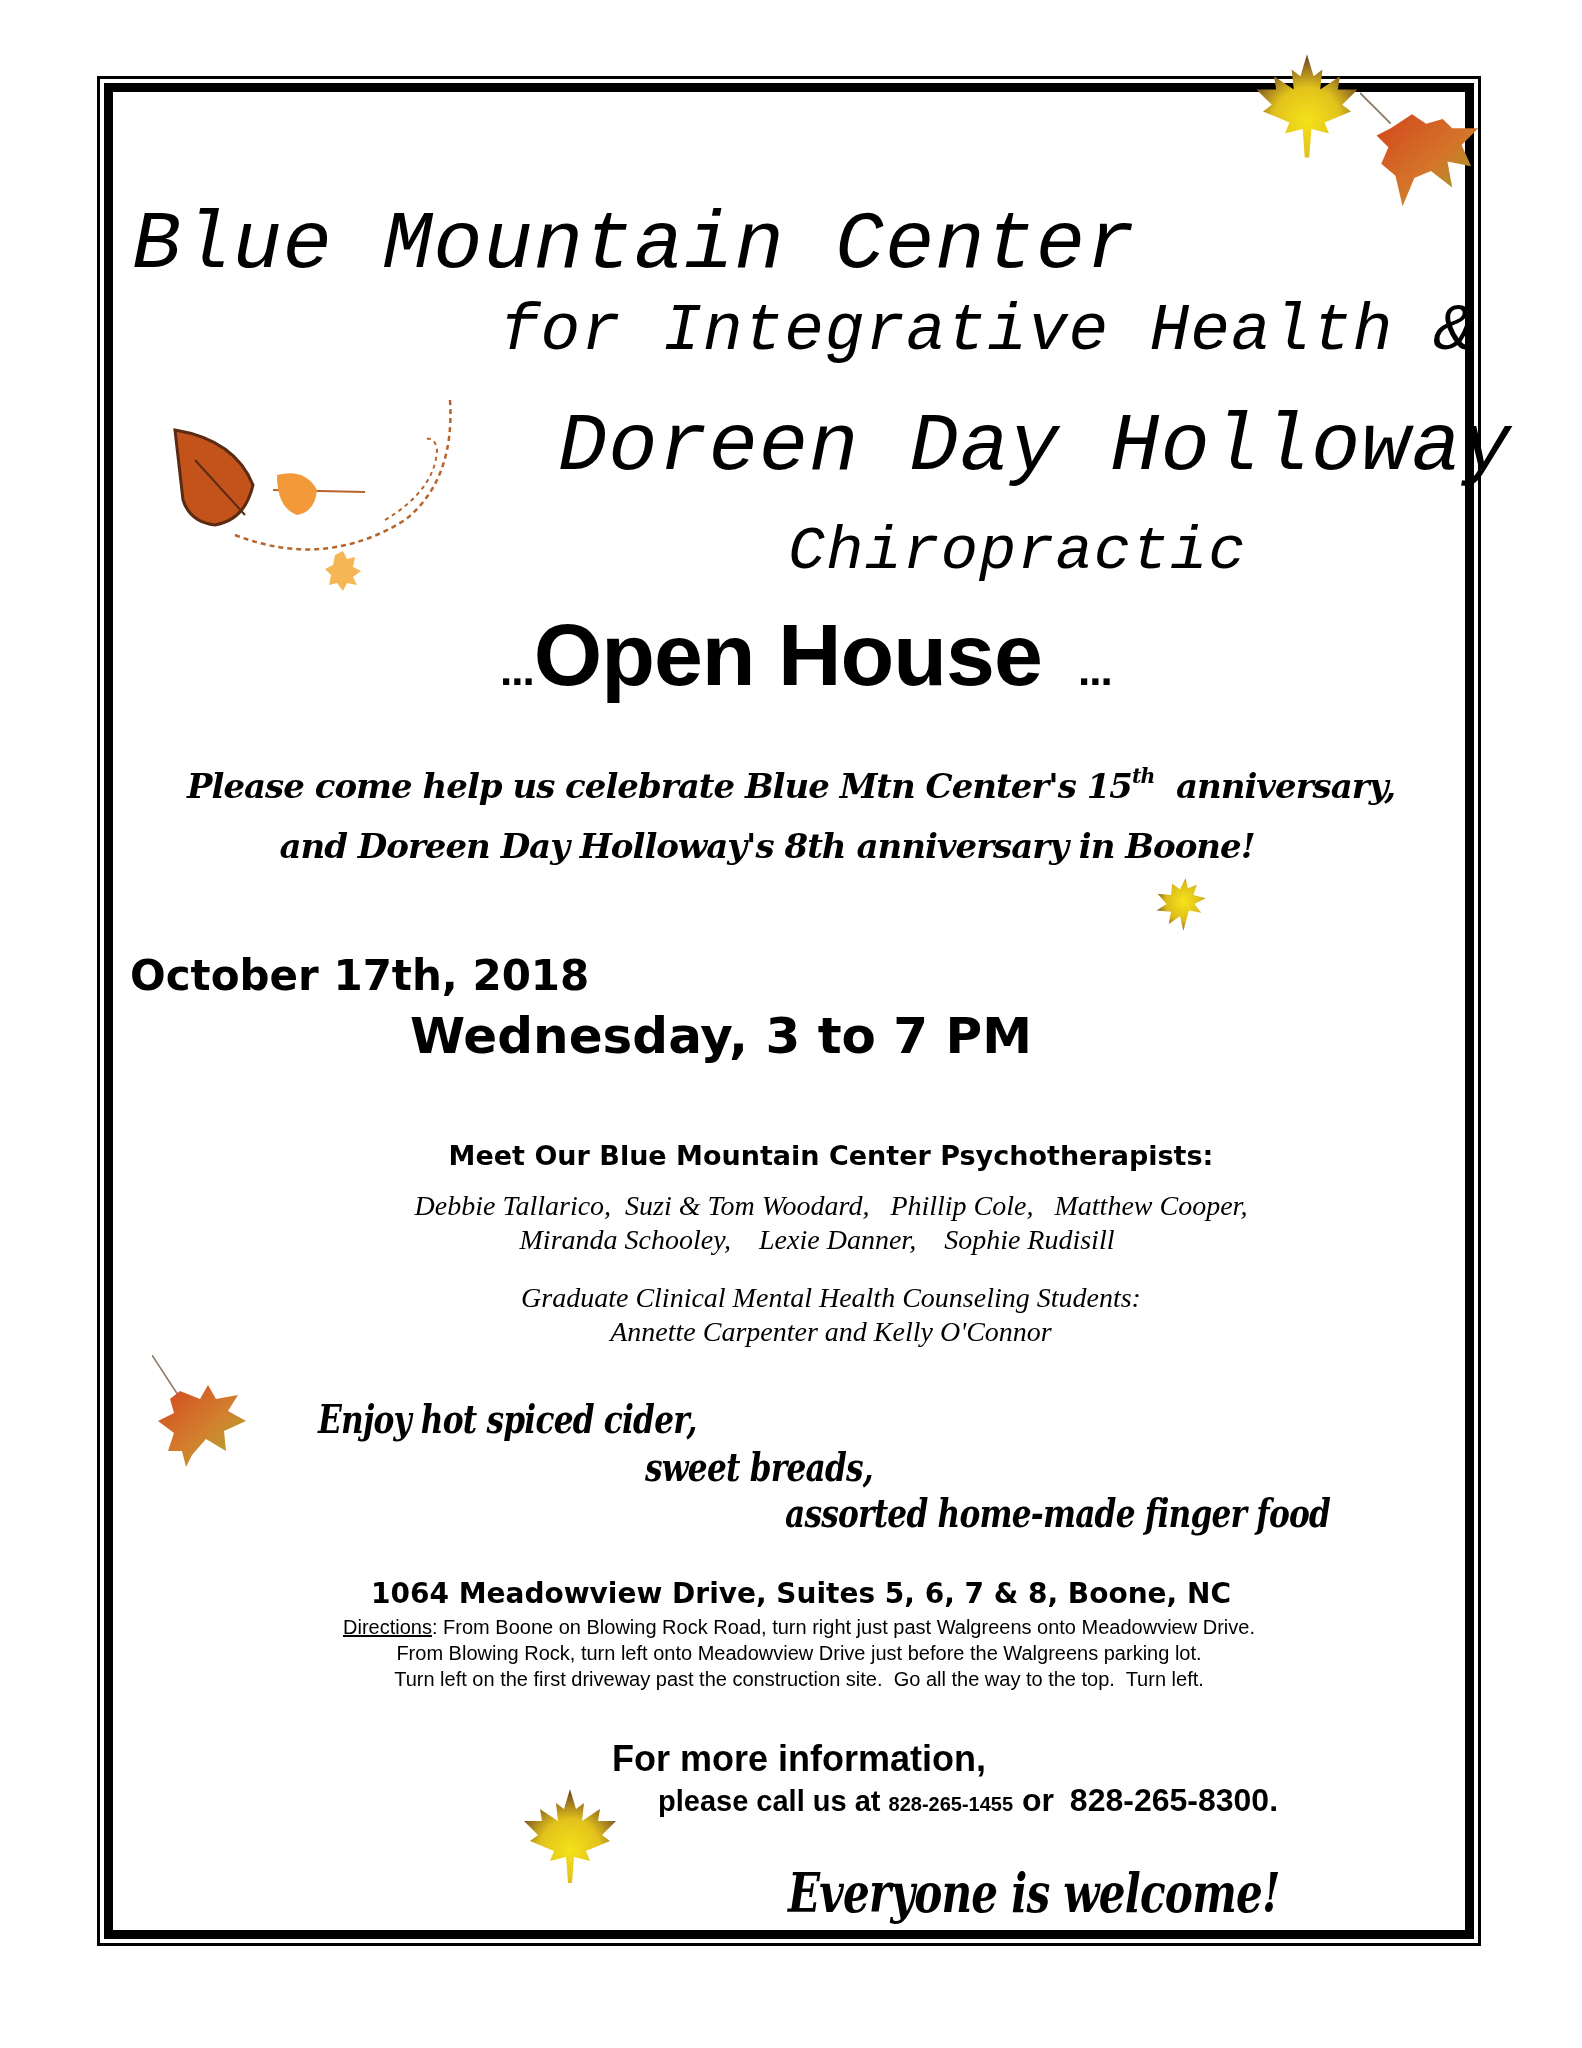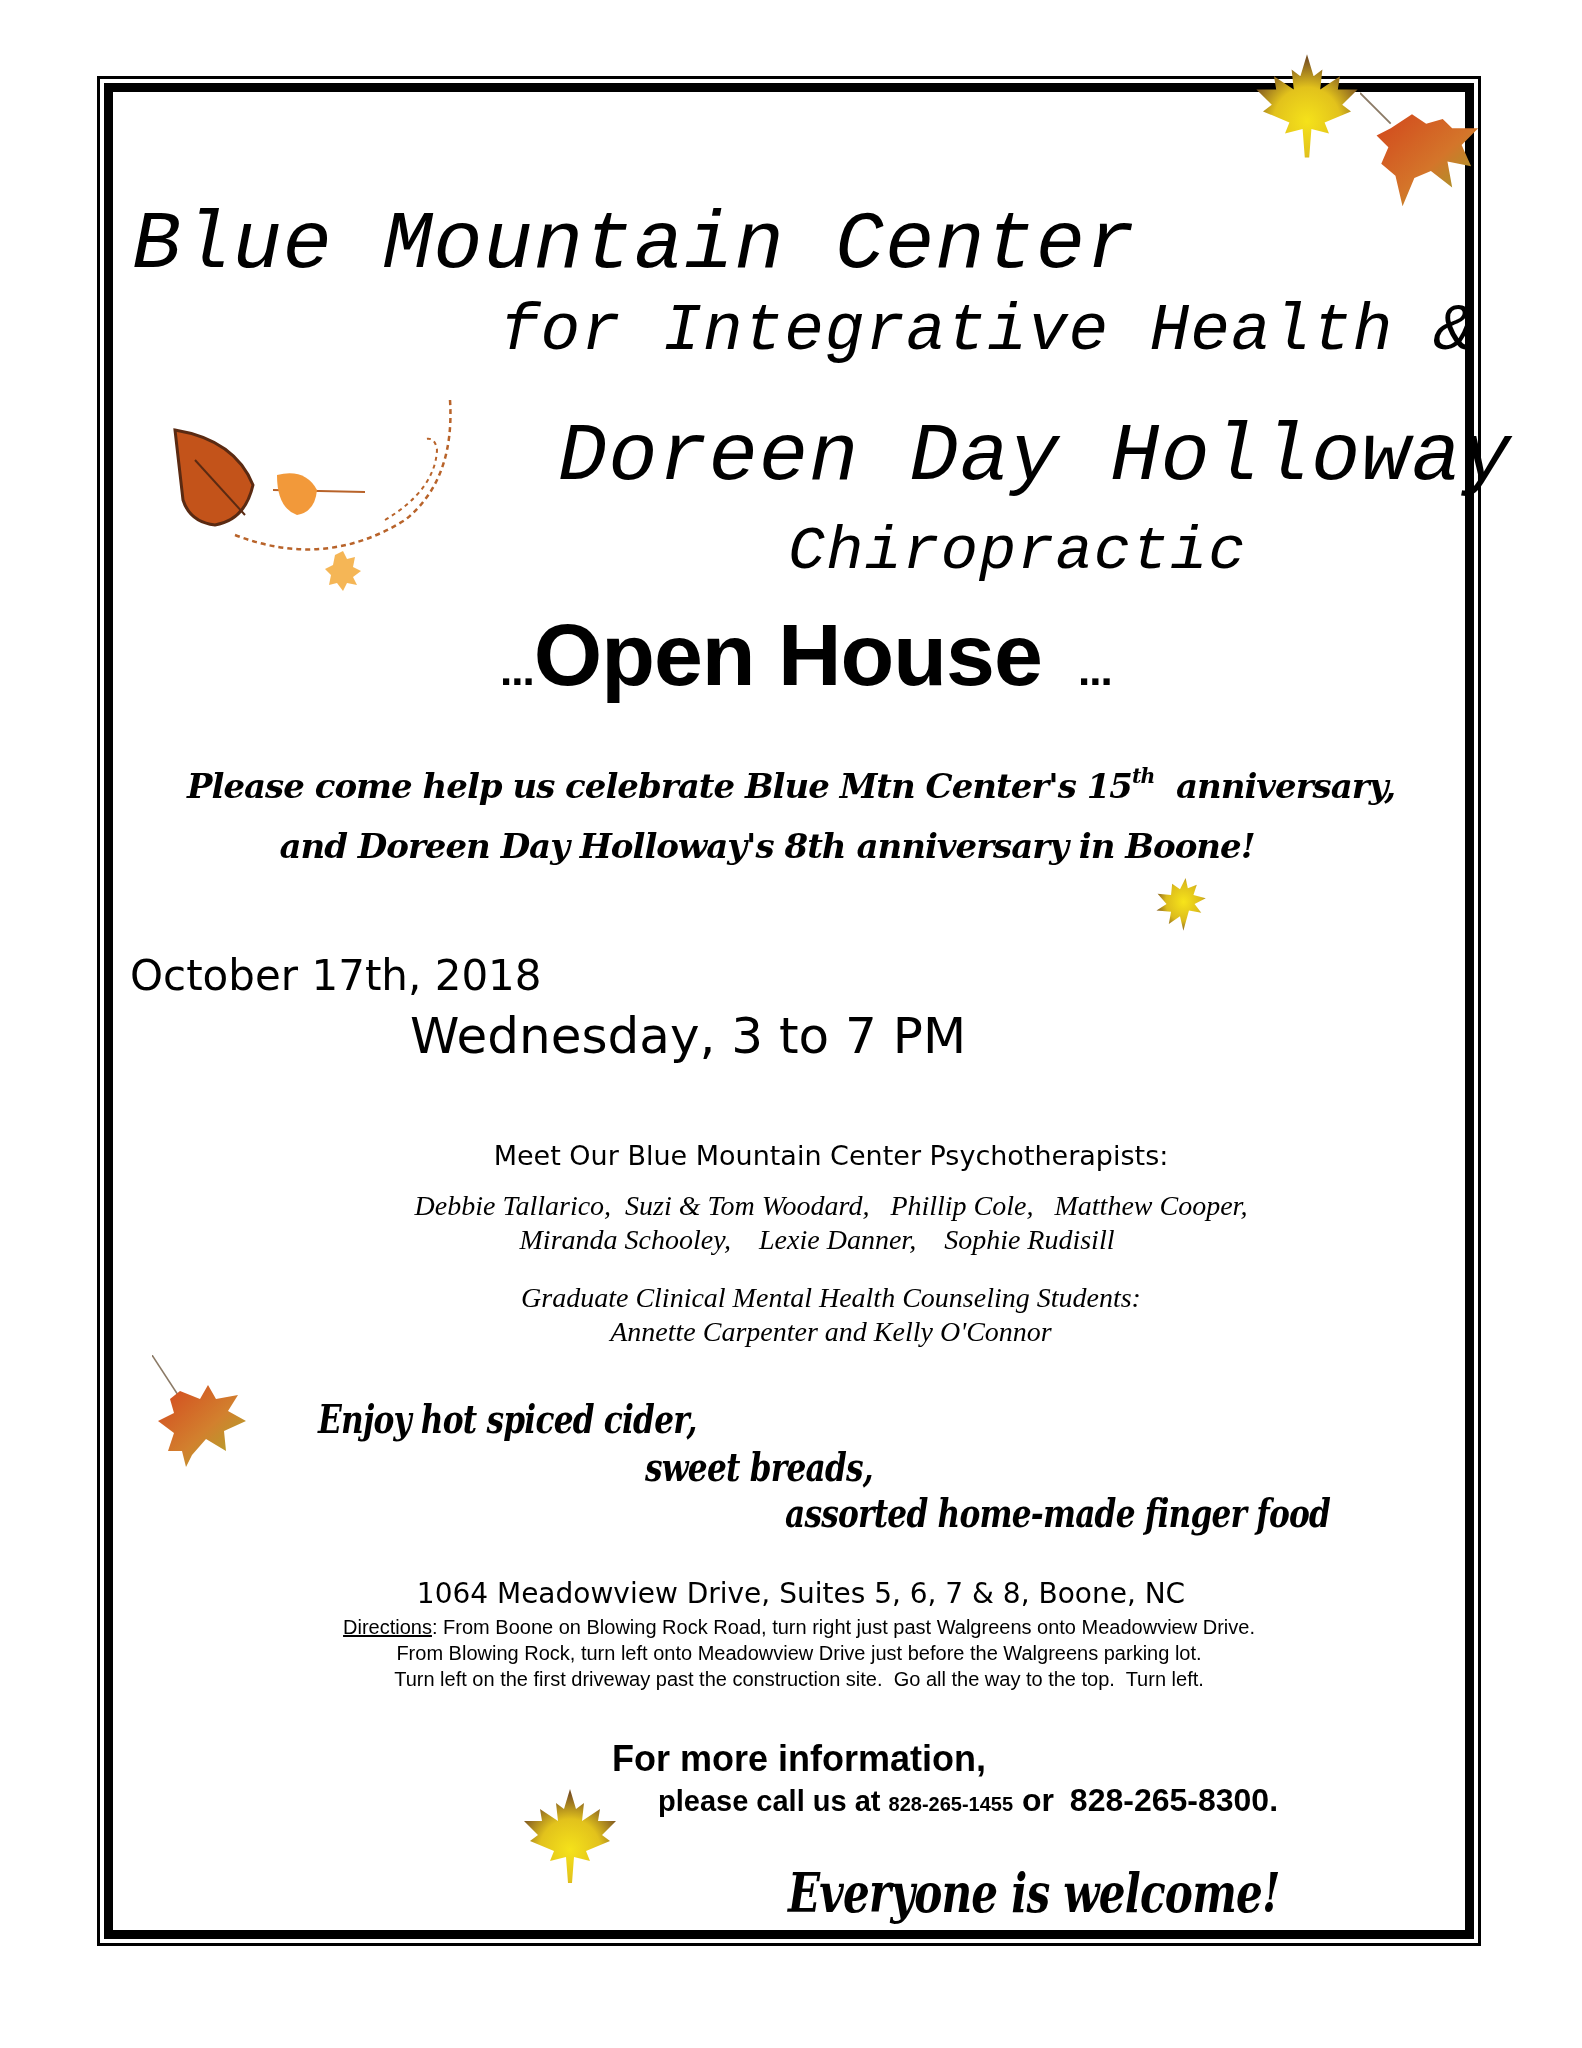--- a/index.html
+++ b/index.html
@@ -7,21 +7,21 @@
   .abs { position:absolute; white-space:nowrap; }
 
   
   .frame-outer { position:absolute; left:97px; top:76px; width:1384px; height:1870px; border:3px solid #000; box-sizing:border-box; }
   .frame-inner { position:absolute; left:104px; top:83px; width:1370px; height:1856px; border:9px solid #000; box-sizing:border-box; }
   .frame-gap   { position:absolute; left:101px; top:80px; width:1376px; height:1862px; border:3px solid #fff; box-sizing:border-box; }
 
   .script-title { font-family:Liberation Mono, monospace; font-style:italic; font-weight:normal; letter-spacing:1px; }
   .brush { font-family:"DejaVu Serif", serif; font-style:italic; font-weight:bold; transform:scaleX(0.78); transform-origin:left center; letter-spacing:-1px; }
   .brush-c { font-family:"DejaVu Serif", serif; font-style:italic; font-weight:bold; letter-spacing:-1px; }
-  .verdana-b { font-family:"DejaVu Sans", sans-serif; font-weight:normal; }
+  .verdana-b { font-family:"DejaVu Sans", sans-serif; font-weight:bold; }
   .sans-b { font-family:"Liberation Sans", sans-serif; font-weight:bold; }
   .sans { font-family:"Liberation Sans", sans-serif; }
   .calli { font-family:"Liberation Serif", serif; font-style:italic; }
 
   .centered { left:0; width:1582px; text-align:center; }
   sup.th { font-size:0.6em; vertical-align:0.75em; line-height:0; }
   .underline { text-decoration:underline; }
 </style>
 </head>
 <body>
@@ -57,21 +57,21 @@
   <path d="M220 130 Q270 100 272 60 Q270 45 258 50" fill="none" stroke="#b8632a" stroke-width="2" stroke-dasharray="4 4"></path>
   <path d="M108 100 L200 102" stroke="#b8632a" stroke-width="2"></path>
   <path d="M10 40 Q70 50 88 95 Q80 130 50 135 Q25 132 18 110 Z" fill="#c3531a" stroke="#5a2a12" stroke-width="3"></path>
   <path d="M30 70 L80 125" stroke="#5a2a12" stroke-width="2"></path>
   <path d="M112 85 Q140 78 152 100 Q150 122 132 125 Q112 118 112 85 Z" fill="#f2993a"></path>
   <path d="M170 165 l8 -4 l4 8 l8 -2 l-2 10 l8 4 l-8 6 l4 8 l-10 -2 l-4 8 l-6 -8 l-8 2 l2 -10 l-6 -6 l8 -4 z" fill="#f5b656"></path>
 </svg>
 
 <div class="abs script-title" style="left:132px; top:200px; font-size:82px; line-height:92px;">Blue Mountain Center</div>
 <div class="abs script-title" style="left:500px; top:294px; font-size:66px; line-height:76px;">for Integrative Health  &amp;</div>
-<div class="abs script-title" style="left:558px; top:402px; font-size:82px; line-height:92px;margin-top:10px;">Doreen Day Holloway</div>
+<div class="abs script-title" style="left:558px; top:402px; font-size:82px; line-height:92px;">Doreen Day Holloway</div>
 <div class="abs script-title" style="left:788px; top:516px; font-size:62px; line-height:72px;">Chiropractic</div>
 
 <div class="abs sans-b" style="left:486px; top:600px; font-size:88px; line-height:110px; letter-spacing:-1px;margin-left:14px;">
   <span style="font-size:44px;">...</span><span>Open House</span><span style="font-size:44px; margin-left:36px;">...</span>
 </div>
 
 <div class="abs brush-c centered" style="top:758px; font-size:34px; line-height:56px;">
   <span>Please come help us celebrate Blue Mtn Center's 15</span><sup class="th">th</sup>&nbsp;&nbsp;<span>anniversary,</span>
 </div>
 <div class="abs brush-c centered" style="top:818px; font-size:34px; line-height:56px; left:-24px;">and Doreen Day Holloway's 8th anniversary in Boone!</div>

